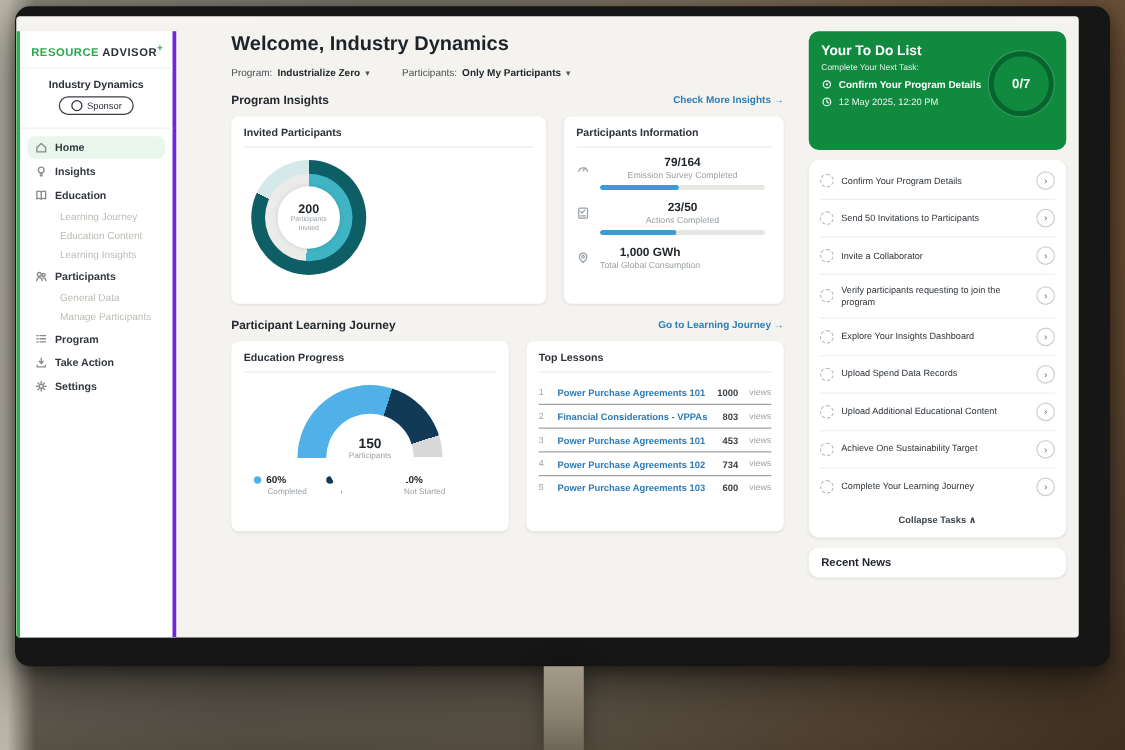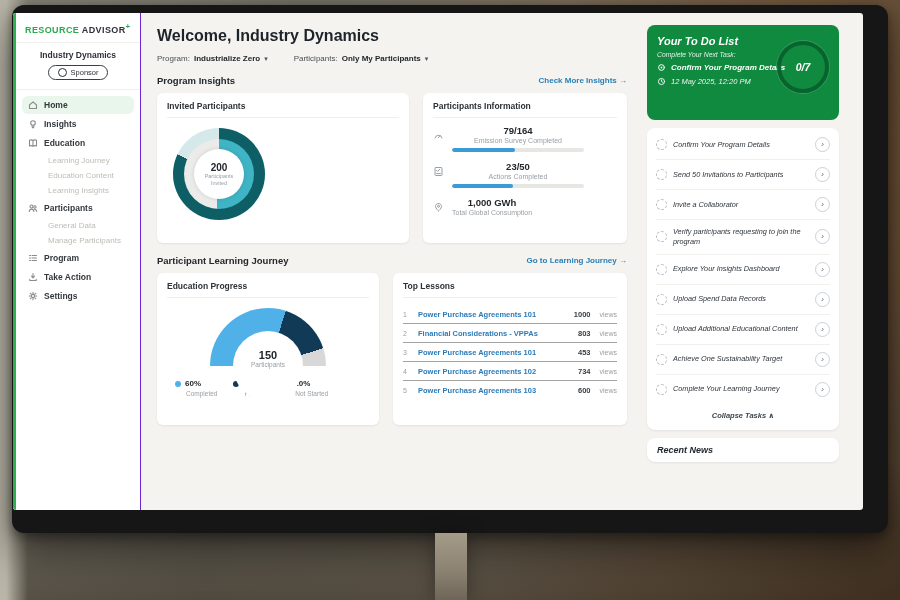--- a/index.html
+++ b/index.html
@@ -9,44 +9,44 @@
     linear-gradient(to top,rgba(35,25,15,.45),rgba(35,25,15,0) 140px),
     radial-gradient(90% 80% at 88% 25%,rgba(125,85,50,.6),rgba(125,85,50,0) 60%),
     linear-gradient(100deg,#8a877b,#757267 30%,#7b7466 55%,#6d5b47 78%,#53402d);}
   .monitor{position:absolute;left:12px;top:5px;width:876px;height:528px;background:#161616;
     border-radius:12px;box-shadow:0 18px 40px rgba(10,8,5,.55),0 4px 12px rgba(0,0,0,.4);}
   .stand{position:absolute;left:435px;top:533px;width:32px;height:67px;
     background:linear-gradient(180deg,#a49c89,#8a8070 60%,#6f6557);box-shadow:0 0 18px rgba(0,0,0,.35);}
   .screen{position:absolute;left:13px;top:13px;width:850px;height:497px;background:#f4f3ef;
     border-radius:3px;overflow:hidden;display:flex;}
   
-  .sidebar{width:128px;background:#fff;border-right:1px solid #6d28d9;border-left:3px solid #2fae52;
-    box-sizing:border-box;flex:none;}
+  .sidebar{width:128px;background:#fff;border-right:3px solid #6d28d9;border-left:3px solid #2fae52;
+    box-sizing:border-box;flex:none;margin-top:12px;}
   .logo{padding:9px 6px 7px 9px;font-size:9px;font-weight:bold;letter-spacing:.4px;border-bottom:1px solid #efefec;}
   .logo .g{color:#2aa84f;} .logo .d{color:#2c3038;} .logo .plus{color:#2aa84f;font-size:8px;vertical-align:super;}
   .org{padding:7px 4px 8px;text-align:center;border-bottom:1px solid #efefec;}
   .org-name{font-size:8.5px;font-weight:bold;color:#2c3038;}
   .sponsor{display:inline-flex;align-items:center;gap:4px;margin-top:5px;border:1px solid #3a3f45;
     border-radius:10px;padding:2px 9px;font-size:7.5px;color:#2c3038;background:#fff;}
   .sponsor .ic{width:7px;height:7px;border:1.4px solid #2c3038;border-radius:50%;display:inline-block;}
   .nav{padding:5px 0;}
   .nav-main{display:flex;align-items:center;gap:6px;margin:1px 6px;padding:4px 6px;border-radius:6px;
     font-size:8.5px;font-weight:bold;color:#33383e;cursor:pointer;}
   .nav-main.active{background:#e9f6ec;}
   .nav-sub{margin:0 6px;padding:3px 6px 3px 26px;font-size:8px;color:#bcbcb6;cursor:pointer;}
   .nav-ic{width:10px;height:10px;flex:none;display:flex;}
   .nav-ic svg{width:10px;height:10px;stroke:#8b8b8b;fill:none;stroke-width:1.1;stroke-linecap:round;stroke-linejoin:round;}
   
-  .main{flex:1;padding:8px 14px 0 16px;overflow:hidden;}
+  .main{flex:1;padding:8px 14px 0 16px;overflow:hidden;margin-left:28px;}
   .page-title{font-size:16px;font-weight:bold;color:#1d2329;margin:6px 0 9px;}
   .filters{display:flex;gap:26px;align-items:center;font-size:8px;color:#4a4f55;}
   .filter{display:flex;align-items:center;gap:4px;cursor:pointer;}
   .filter b{color:#23282e;}
   .chev{font-size:7px;color:#555;}
-  .section-head{display:flex;justify-content:space-between;align-items:center;margin:12px 0 7px;}
+  .section-head{display:flex;justify-content:space-between;margin:12px 0 7px;}
   .section-title{font-size:9.5px;font-weight:bold;color:#23282e;}
   .section-link{font-size:8px;font-weight:bold;color:#2b7fb5;cursor:pointer;}
   .cards-row{display:flex;gap:14px;}
   .card{background:#fff;border-radius:6px;box-shadow:0 1px 2px rgba(20,30,40,.08);padding:8px 10px;box-sizing:border-box;}
   .card-title{font-size:8.5px;font-weight:bold;color:#2c3238;padding-bottom:6px;border-bottom:1px solid #eee;margin-bottom:7px;}
   
   .card-invited{width:252px;height:150px;}
   .inv-body{display:flex;align-items:center;gap:14px;padding:3px 0 0 6px;}
   .donut{width:92px;height:92px;border-radius:50%;display:flex;align-items:center;justify-content:center;}
   .donut-inner{width:70px;height:70px;border-radius:50%;display:flex;align-items:center;justify-content:center;}
@@ -83,21 +83,21 @@
   
   .card-lessons{flex:1;height:152px;}
   .lesson-row{display:flex;align-items:center;gap:7px;padding:4.5px 0;border-bottom:1px solid #a3a3a3;}
   .lesson-row:last-child{border-bottom:none;}
   .rank{font-size:7px;color:#9aa0a5;width:8px;flex:none;}
   .lesson-title{font-size:7.5px;font-weight:bold;color:#2b7bb9;flex:1;white-space:nowrap;overflow:hidden;
     text-overflow:ellipsis;cursor:pointer;}
   .views{font-size:7.5px;font-weight:bold;color:#3a4046;}
   .views-lab{font-size:7px;color:#9aa0a5;margin-left:2px;}
   
-  .rightpanel{width:222px;flex:none;padding:12px 24px 0 6px;box-sizing:border-box;font-style:italic;}
+  .rightpanel{width:222px;flex:none;padding:12px 10px 0 6px;box-sizing:border-box;}
   .todo-card{border-radius:8px;padding:10px 10px 9px;color:#fff;position:relative;min-height:76px;}
   .todo-title{font-size:11px;font-weight:bold;max-width:140px;}
   .todo-sub{font-size:6.8px;opacity:.88;margin-top:4px;}
   .todo-next{display:flex;align-items:center;gap:5px;margin-top:5px;font-size:8px;font-weight:bold;max-width:145px;}
   .todo-due{display:flex;align-items:center;gap:5px;margin-top:5px;font-size:7.5px;opacity:.92;}
   .wic{width:9px;height:9px;flex:none;}
   .wic svg{width:9px;height:9px;stroke:#fff;fill:none;stroke-width:1.1;stroke-linecap:round;}
   .todo-ring{position:absolute;right:10px;top:16px;width:44px;height:44px;border-radius:50%;
     border:4.5px solid rgba(8,98,45,.95);display:flex;align-items:center;justify-content:center;
     box-shadow:0 0 0 1px rgba(255,255,255,.15);}

